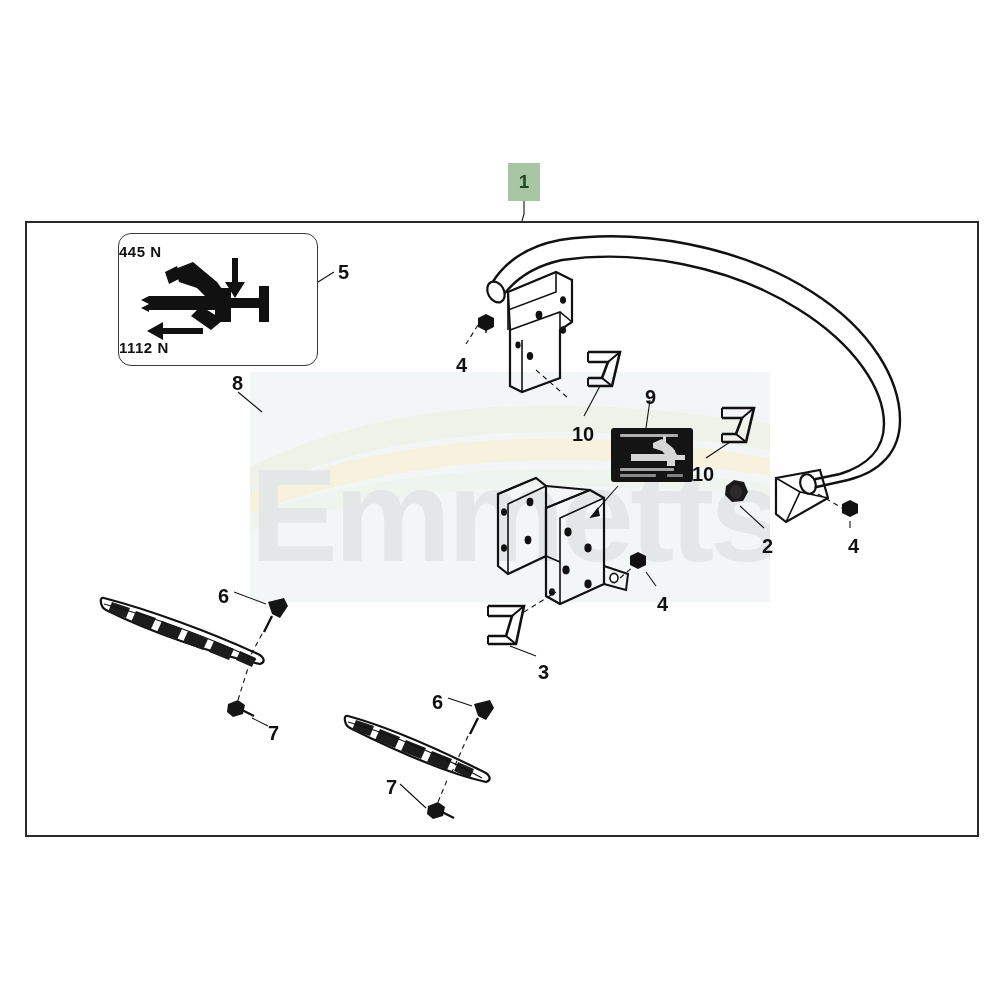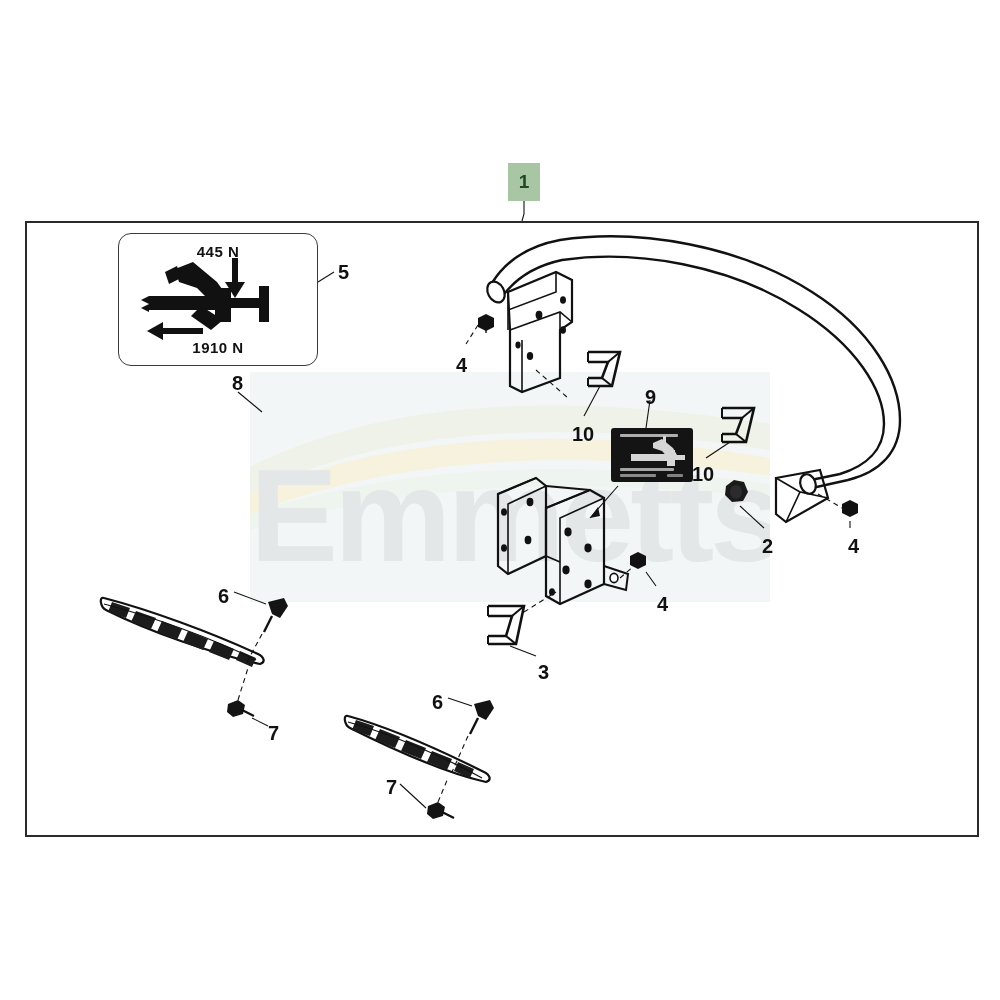--- a/index.html
+++ b/index.html
@@ -25,21 +25,21 @@
         font-weight:700;font-size:19px;display:flex;align-items:center;
         justify-content:center;}
 
   
   .num{position:absolute;font-weight:700;font-size:20px;color:#111;
        line-height:1;white-space:nowrap;}
 
   
   .decal{position:absolute;background:#ffffff;border:1.5px solid #3a3a3a;
          border-radius:13px;box-sizing:border-box;}
-  .decal .dtxt{position:absolute;width:100%;text-align:center;
+  .decal .dtxt{position:absolute;width:100%;text-align:left;
                font-weight:700;color:#111;line-height:1;}
 
   .dark-decal{position:absolute;background:#141414;border-radius:3px;
               overflow:hidden;}
   .dark-decal .dl{position:absolute;background:#c9c9c9;border-radius:1px;}
 
   svg{position:absolute;left:0;top:0;overflow:visible;}
   .ln{stroke:#111;fill:none;}
   .lead{stroke:#111;stroke-width:1.1;fill:none;}
   .leadd{stroke:#111;stroke-width:1.1;fill:none;stroke-dasharray:5 4;}
@@ -270,21 +270,21 @@
       <path fill="#111" d="M108,64 L142,64 L142,74 L108,74 Z"></path>
       <rect x="140" y="52" width="10" height="36" fill="#111"></rect>
       <path fill="#111" d="M82,72 L104,86 L92,96 L72,82 Z"></path>
 
       <rect x="113" y="24" width="6" height="26" fill="#111"></rect>
       <path fill="#111" d="M106,48 L126,48 L116,64 Z"></path>
 
       <rect x="40" y="94" width="44" height="6" fill="#111"></rect>
       <path fill="#111" d="M44,88 L44,106 L28,97 Z"></path>
     </svg>
-    <div class="dtxt" style="bottom:10px;font-size:15px;letter-spacing:0.5px;">1910 N</div>
+    <div class="dtxt" style="bottom:10px;font-size:15px;letter-spacing:0.5px;">1112 N</div>
   </div>
 
 
   <div class="dark-decal" style="left:611px;top:428px;width:82px;height:54px;">
     <div class="dl" style="left:9px;top:6px;width:58px;height:3px;opacity:.85;"></div>
     <svg width="82" height="54">
       <path fill="#d6d6d6" d="M42,15 l9,-4 l11,9 l4,7 l-6,5 l-9,-9 l-9,-3 Z"></path>
       <path fill="#d6d6d6" d="M20,26 l38,0 l0,7 l-38,0 Z"></path>
       <path fill="#d6d6d6" d="M56,22 l8,0 l0,16 l-8,0 Z"></path>
       <path fill="#d6d6d6" d="M62,27 l12,0 l0,5 l-12,0 Z"></path>

